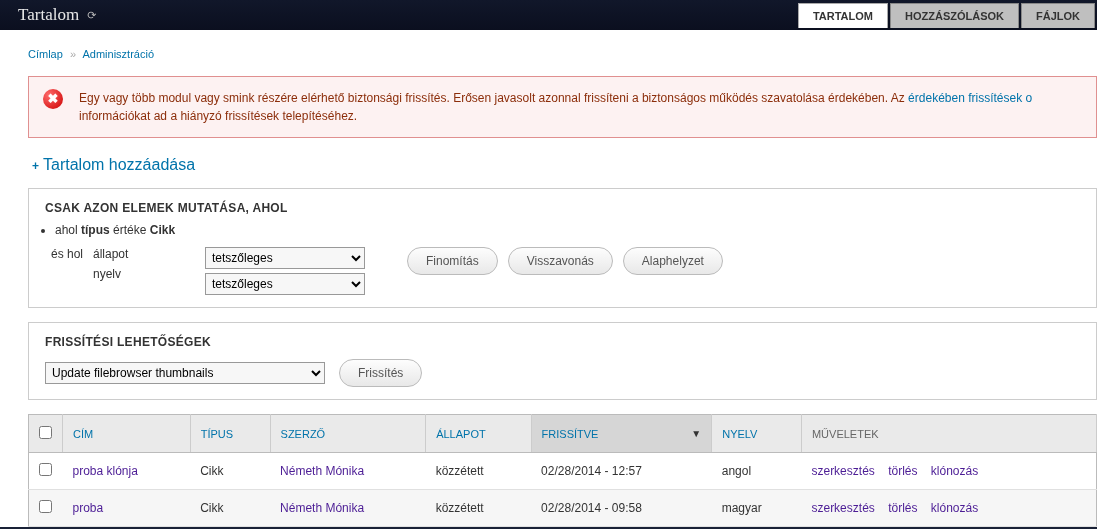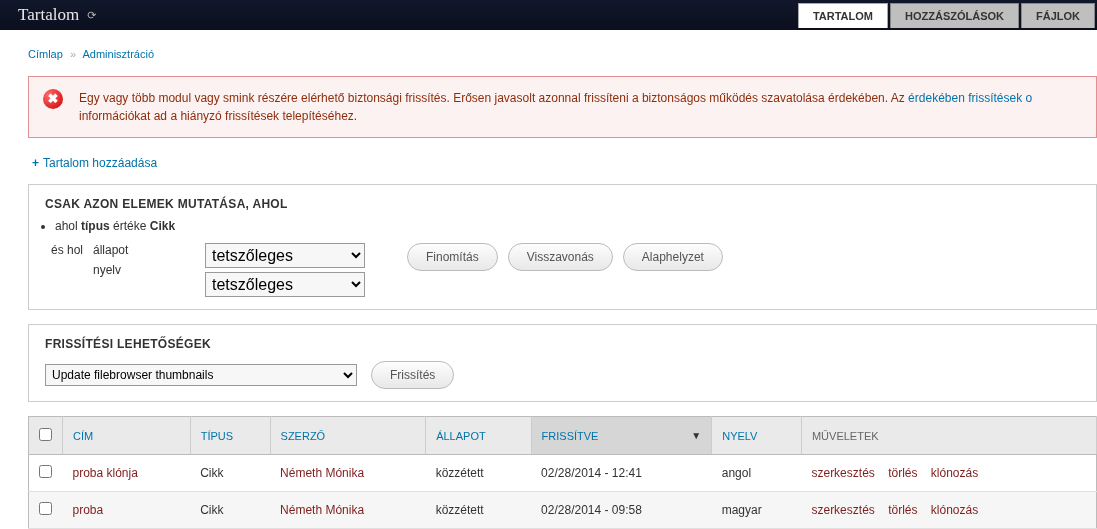--- a/index.html
+++ b/index.html
@@ -12,45 +12,45 @@
 .topbar-tab { background: #bfbfbf; border: 1px solid #888; border-bottom: none; padding: 6px 14px; font-size: 11px; font-weight: bold; color: #333; margin-right: 2px; border-radius: 0; cursor: pointer; text-transform: uppercase; }
 .topbar-tab.active { background: #fff; border-color: #aaa; }
 .main { padding: 18px 0 0 28px; border-radius: 21px; }
 .breadcrumb { font-size: 11px; color: #888; margin-bottom: 16px; }
 .breadcrumb a { color: #0073aa; text-decoration: none; }
 .breadcrumb .sep { color: #aaa; margin: 0 4px; }
 .alert { border: 1px solid #e09090; background: #fdf2f2; padding: 12px 16px 12px 50px; position: relative; color: #8c2e0b; font-size: 12px; line-height: 1.5; margin-bottom: 18px; }
 .alert .error-icon { position: absolute; left: 14px; top: 12px; width: 20px; height: 20px; background: radial-gradient(circle at 30% 30%, #ff6b6b, #c00); border-radius: 50%; display: flex; align-items: center; justify-content: center; color: #fff; font-weight: bold; font-size: 13px; }
 .alert a { color: #0073aa; text-decoration: none; }
 .add-link { margin: 8px 0 14px 4px; }
-.add-link a { color: #0073aa; text-decoration: none; font-size: 12px; }
+.add-link a { color: #0073aa; text-decoration: none; font-size: 16px; }
 .add-link .plus { color: #0073aa; font-weight: bold; margin-right: 4px; }
 .panel { border: 1px solid #ccc; padding: 12px 16px; margin-bottom: 14px; }
 .panel-title { font-size: 12px; font-weight: bold; text-transform: uppercase; margin-bottom: 8px; letter-spacing: 0.3px; }
 .filter-bullets { margin: 6px 0 10px 10px; font-size: 12px; }
 .filter-bullets li { list-style: disc; color: #333; }
 .filter-row { display: flex; align-items: flex-start; gap: 12px; }
 .filter-labels { display: flex; flex-direction: column; gap: 6px; }
 .filter-labels .andwhere { width: 38px; text-align: right; }
 .filter-labels .fieldlabel { width: 100px; }
 .filter-row-inner { display: flex; gap: 12px; }
 .filter-selects { display: flex; flex-direction: column; gap: 4px; }
-select.filter { width: 160px; font-size: 16px; padding: 2px; border: 1px solid #999; background: #f7f7f7; }
+select.filter { width: 160px; font-size: 12px; padding: 2px; border: 1px solid #999; background: #f7f7f7; }
 .filter-buttons { display: flex; gap: 10px; align-items: flex-start; margin-left: 30px; }
 .btn { background: #f0f0f0; background: linear-gradient(#fdfdfd, #e8e8e8); border: 1px solid #bbb; border-radius: 16px; padding: 6px 18px; font-size: 12px; color: #555; cursor: pointer; font-family: inherit; }
 .update-panel .panel-title { margin-bottom: 10px; }
-select.update { width: 312px; font-size: 12px; padding: 2px; border: 1px solid #999; background: #f7f7f7; }
+select.update { width: 280px; font-size: 12px; padding: 2px; border: 1px solid #999; background: #f7f7f7; }
 .update-row { display: flex; align-items: center; gap: 14px; }
 table.content { width: 100%; border-collapse: collapse; border: 1px solid #bbb; }
 table.content th { background: #eaeaea; text-align: left; font-size: 11px; font-weight: normal; color: #666; padding: 11px 10px; border-bottom: 1px solid #bbb; border-right: 1px solid #ccc; text-transform: uppercase; }
 table.content th.sorted { background: #d6d6d6; }
 table.content th a { color: #0073aa; text-decoration: none; }
 table.content th .sort-arrow { float: right; color: #333; font-size: 10px; }
 table.content td { padding: 10px 10px; border-bottom: 1px solid #e0e0e0; font-size: 12px; }
-table.content td a { color: #7f1d1d; text-decoration: none; }
+table.content td a { color: #4c1d95; text-decoration: none; }
 table.content tbody tr:nth-child(even) { background: #f6f6f6; }
 .op-links a { margin-right: 10px; }
 input[type=checkbox] { transform: scale(1.0); }
 .col-chk { width: 30px; text-align: center; }
 .footer-bar { background: #000; background: linear-gradient(#1a2238, #0b0f1f); height: 18px; margin-top: 0; }
 </style>
 </head>
 <body>
 
 <div class="topbar">
@@ -142,21 +142,21 @@
         <th>MŰVELETEK</th>
       </tr>
     </thead>
     <tbody>
       <tr>
         <td class="col-chk"><input type="checkbox" style=""></td>
         <td><a href="#">proba klónja</a></td>
         <td>Cikk</td>
         <td><a href="#">Németh Mónika</a></td>
         <td>közzétett</td>
-        <td>02/28/2014 - 12:41</td>
+        <td>02/28/2014 - 12:57</td>
         <td>angol</td>
         <td class="op-links">
           <a href="#">szerkesztés</a>
           <a href="#">törlés</a>
           <a href="#">klónozás</a>
         </td>
       </tr>
       <tr>
         <td class="col-chk"><input type="checkbox" style=""></td>
         <td><a href="#">proba</a></td>

